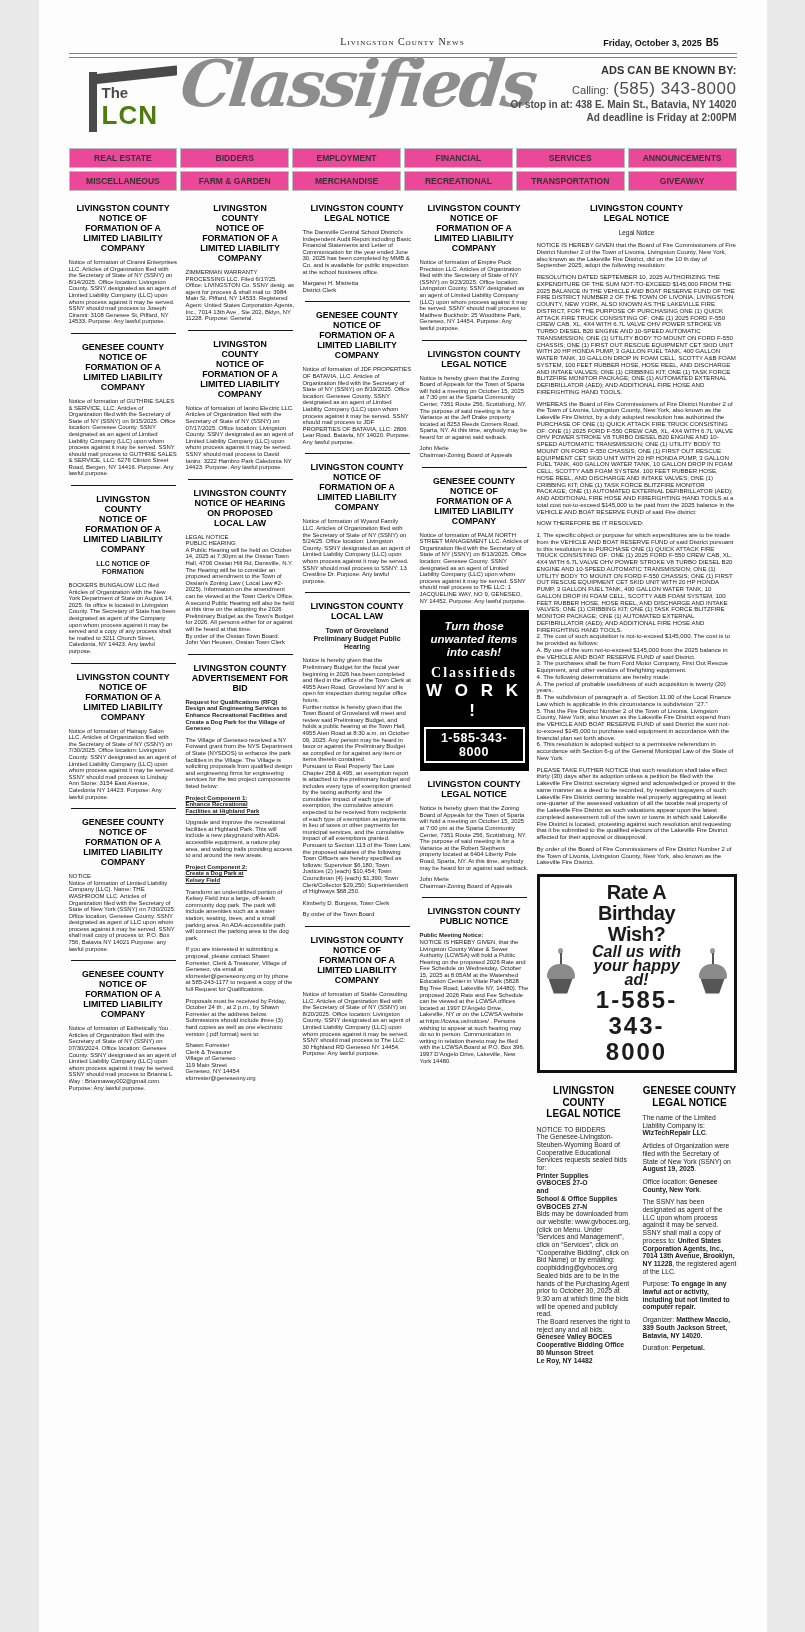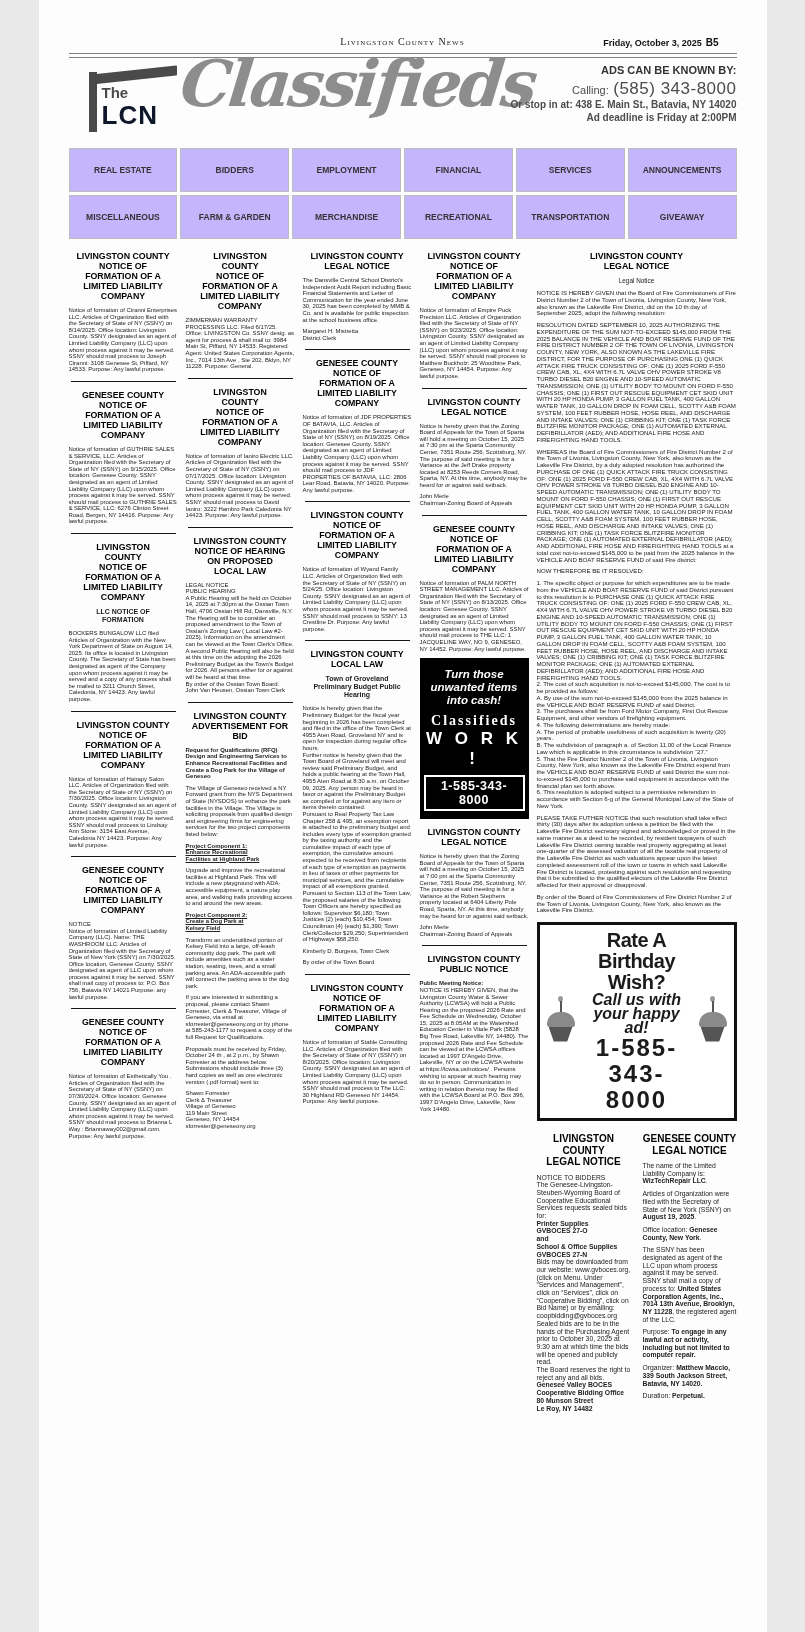--- a/index.html
+++ b/index.html
@@ -12,32 +12,32 @@
   .topbar-date{position:absolute;right:16px;top:1px;font-weight:bold;font-size:9px;color:#111;}
   .pageno{font-size:10px;margin-left:4px;}
   .double-rule{height:3px;border-top:1px solid #808080;border-bottom:1px solid #808080;margin:2px 30px 0;}
   
   .masthead{position:relative;height:80px;margin:4px 30px 0;}
   .lcn-logo{position:absolute;left:20px;top:6px;width:92px;height:66px;text-align:right;}
   .logo-roof{position:absolute;left:2px;top:2px;width:86px;height:10px;background:#4a4a4a;
              transform:skewY(-6deg);border-radius:1px;}
   .logo-pole{position:absolute;left:0;top:4px;width:8px;height:60px;background:#4a4a4a;}
   .logo-the{position:absolute;left:13px;top:16px;font-weight:bold;font-size:15px;color:#4a4a4a;}
-  .logo-lcn{position:absolute;left:13px;top:32px;font-weight:bold;font-size:26px;letter-spacing:1px;color:#0f172a;}
+  .logo-lcn{position:absolute;left:13px;top:32px;font-weight:bold;font-size:26px;letter-spacing:1px;color:#4d7c0f;}
   .script-title{position:absolute;left:112px;top:-16px;font-family:"DejaVu Serif",serif;font-style:italic;
                 font-weight:bold;font-size:64px;color:#8d8d8d;letter-spacing:-3px;transform:skewX(-6deg);}
   .ad-info{position:absolute;right:0;top:2px;text-align:right;color:#4c4c4c;line-height:1.25;}
   .ad-info-h{font-weight:bold;font-size:11px;color:#333;}
   .calling{font-size:11px;}
   .phone{font-size:17px;letter-spacing:0.5px;}
   .ad-info-l{font-size:10px;font-weight:bold;}
   
   .cat-grid{display:grid;grid-template-columns:repeat(6,1fr);gap:3px;margin:6px 30px 0;}
-  .cat-cell{background:#c4b5fd;border:1px solid #bdbdbd;text-align:center;font-weight:bold;
-            font-size:8.5px;color:#333;padding:16px 0;}
+  .cat-cell{background:#ec4899;border:1px solid #bdbdbd;text-align:center;font-weight:bold;
+            font-size:8.5px;color:#333;padding:4px 0;}
   
   .content{display:flex;gap:8px;margin:10px 30px 0;align-items:flex-start;height:1435px;overflow:hidden;}
   .col{flex:0 0 109px;width:109px;}
   .col-wide{flex:1;width:auto;}
   .sep{border-top:1.5px solid #161616;margin:8px 2px;}
   .notice{}
   .nhead{font-weight:bold;text-align:center;font-size:8.8px;line-height:10px;white-space:pre-line;
          margin:2px 0 6px;color:#000;}
   .nsubplain{text-align:center;font-size:6.4px;margin:0 0 6px;white-space:pre-line;}
   .nsub{font-weight:bold;text-align:center;font-size:7px;line-height:8px;white-space:pre-line;margin:0 0 6px;}

